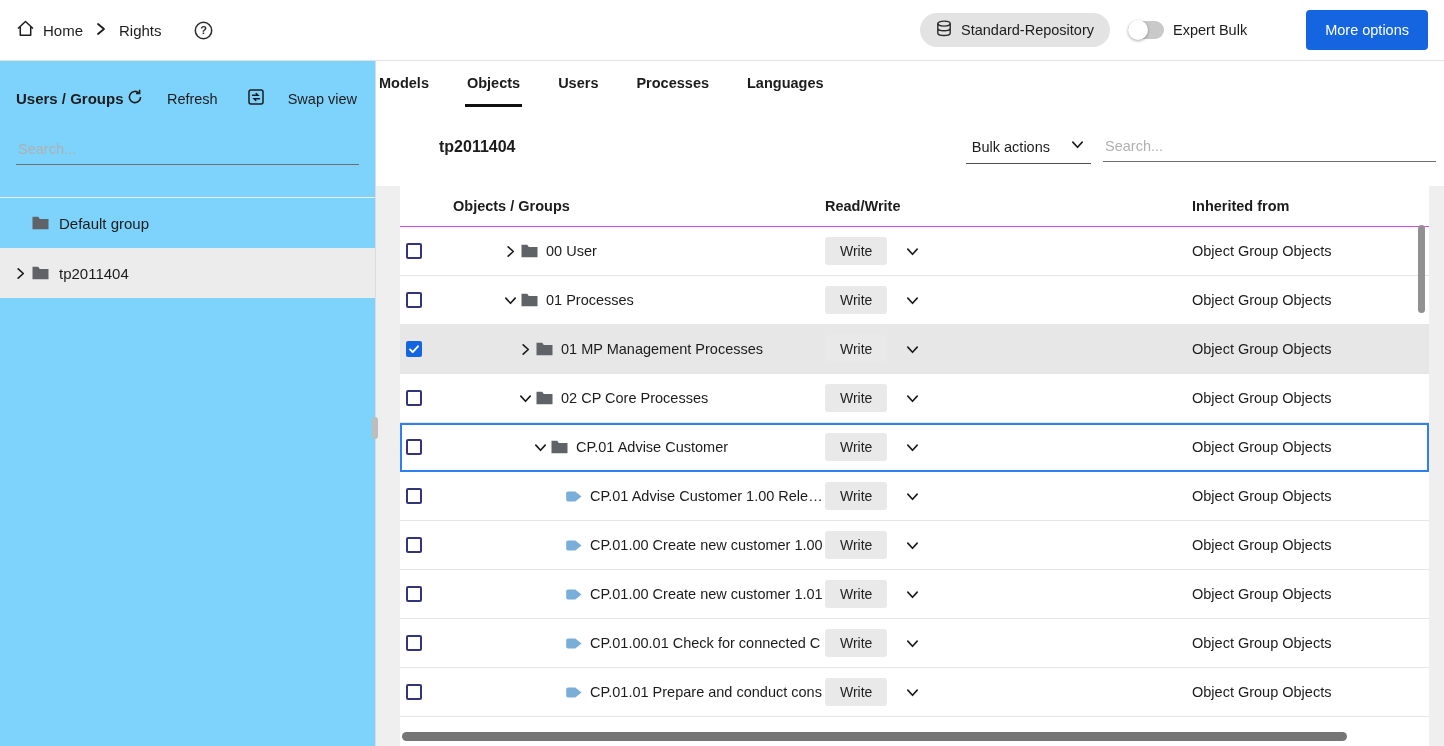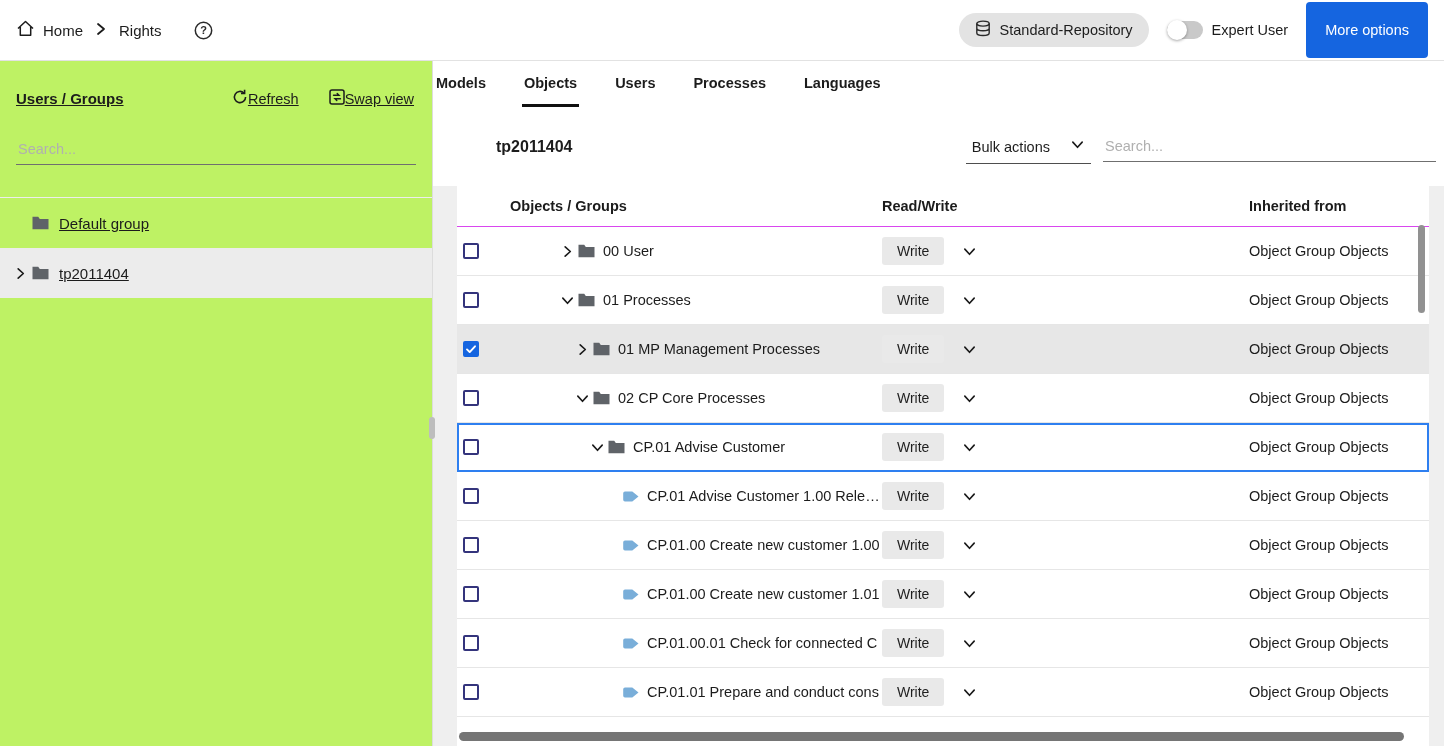--- a/index.html
+++ b/index.html
@@ -14,31 +14,31 @@
   .crumb-current { font-weight:normal; }
   .help-btn { margin-left:32px; display:flex; }
   .topbar-right { margin-left:auto; display:flex; align-items:center; gap:18px; }
   .repo-pill { display:flex; align-items:center; gap:9px; background:#e3e3e3;
     border-radius:17px; height:34px; padding:0 16px; font-size:14.5px; cursor:pointer; }
   .toggle-wrap { display:flex; align-items:center; gap:9px; font-size:14.5px; }
   .toggle { width:36px; height:18px; border-radius:9px; background:#c9c9c9; position:relative; cursor:pointer; }
   .toggle .knob { position:absolute; left:0; top:-1px; width:20px; height:20px; border-radius:50%;
     background:#fff; box-shadow:0 1px 3px rgba(0,0,0,.35); }
   .btn-primary { background:#1565e0; color:#fff; border:none; border-radius:4px;
-    height:56px; padding:0 19px; font-size:14.5px; font-family:inherit; cursor:pointer; }
+    height:40px; padding:0 19px; font-size:14.5px; font-family:inherit; cursor:pointer;margin-left:41px; }
 
   
   .layout { display:flex; height:685px; }
 
   
-  .sidebar { width:433px; flex:none; background:#bef264; border-right:1px solid #dcdcdc; position:relative;text-decoration:underline; }
+  .sidebar { width:376px; flex:none; background:#7dd3fc; border-right:1px solid #dcdcdc; position:relative; }
   .side-head { display:flex; align-items:center; padding:28px 18px 0 16px; }
   .side-title { font-weight:bold; font-size:15px; }
   .side-actions { margin-left:auto; display:flex; align-items:center; gap:30px; }
-  .side-action { display:flex; align-items:center; gap:0; font-size:14.5px; cursor:pointer; background:none; border:none; font-family:inherit; color:#1c1c1c; }
+  .side-action { display:flex; align-items:center; gap:24px; font-size:14.5px; cursor:pointer; background:none; border:none; font-family:inherit; color:#1c1c1c; }
   .side-search { margin:26px 16px 0 16px; }
   .side-search input, .main-search input {
     width:100%; border:none; border-bottom:1px solid #6f6f6f; font-size:14.5px;
     padding:7px 2px; outline:none; font-family:inherit; background:transparent; }
   .side-search input::placeholder, .main-search input::placeholder { color:#b0b0b0; }
   .side-list { margin-top:32px; border-top:1px solid #ededed; }
   .side-row { height:50px; display:flex; align-items:center; padding-left:8px; cursor:pointer; font-size:15px; }
   .side-row.selected { background:#ececec; }
   .side-chev { width:24px; display:flex; justify-content:center; flex:none; }
   .side-row .ricon { margin-right:10px; display:flex; flex:none; }
@@ -120,21 +120,21 @@
             <ellipse cx="8" cy="3.6" rx="6.2" ry="2.5" fill="none" stroke="#2a2a2a" stroke-width="1.4"></ellipse>
             <path d="M1.8 3.6v9.4c0 1.4 2.8 2.5 6.2 2.5s6.2-1.1 6.2-2.5V3.6 M1.8 8.3c0 1.4 2.8 2.5 6.2 2.5s6.2-1.1 6.2-2.5" fill="none" stroke="#2a2a2a" stroke-width="1.4"></path>
           </svg>
       </span>
       <span>Standard-Repository</span>
     </div>
     <div class="toggle-wrap">
       <span class="toggle">
           <span class="knob"></span>
         </span>
-      <span>Expert User</span>
+      <span>Expert Bulk</span>
     </div>
     <button class="btn-primary">More options</button>
   </div>
 </header>
 
 <div class="layout">
 
   <aside class="sidebar">
     <div class="side-head">
       <span class="side-title">Users / Groups</span>

